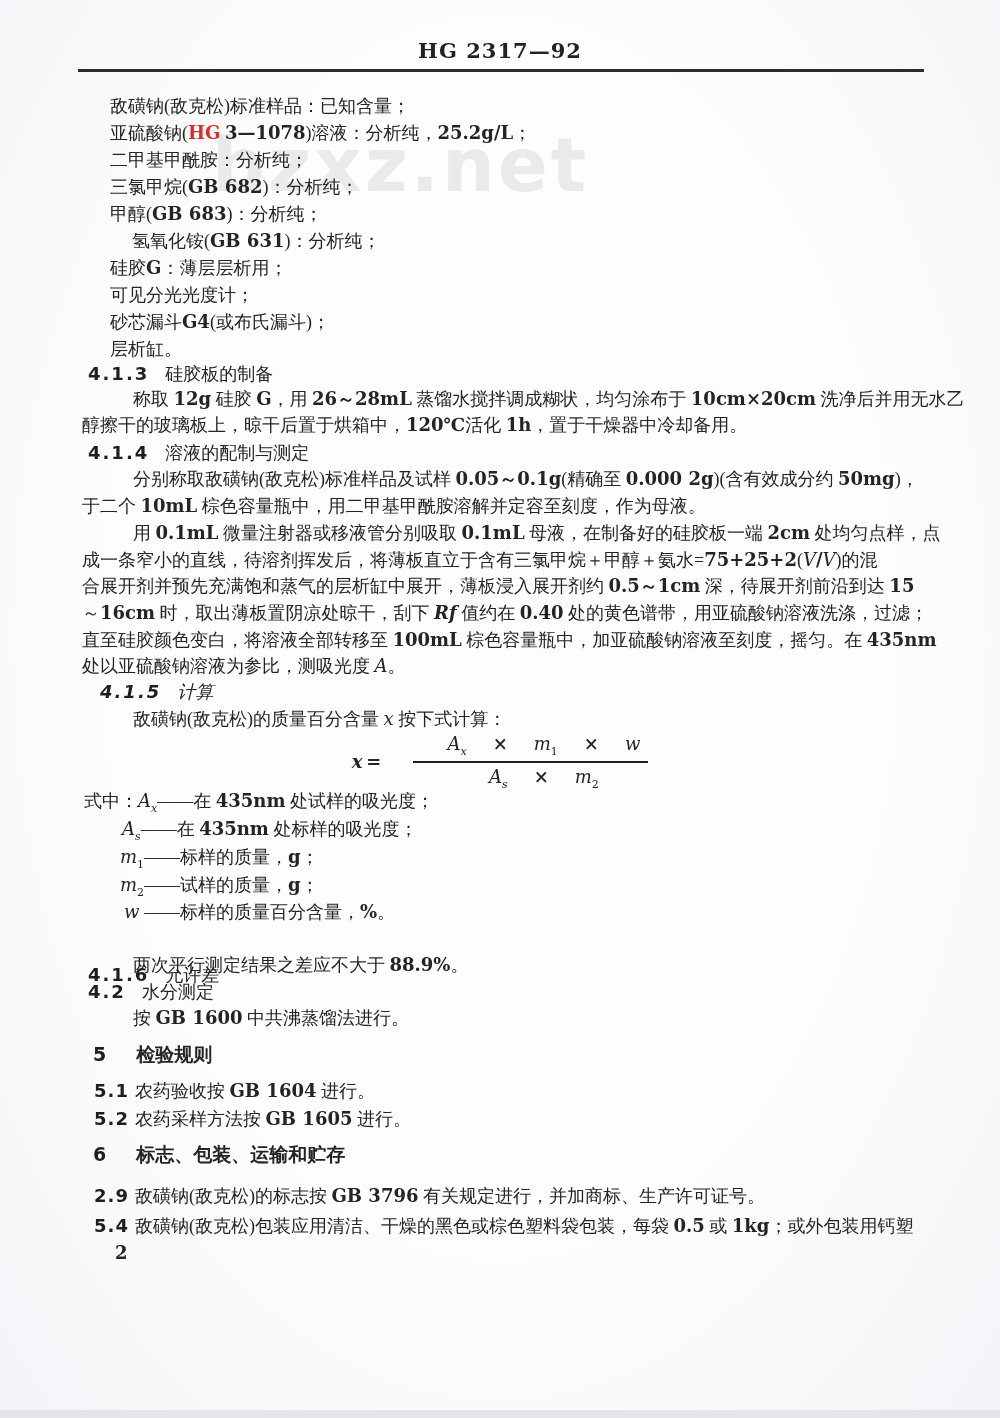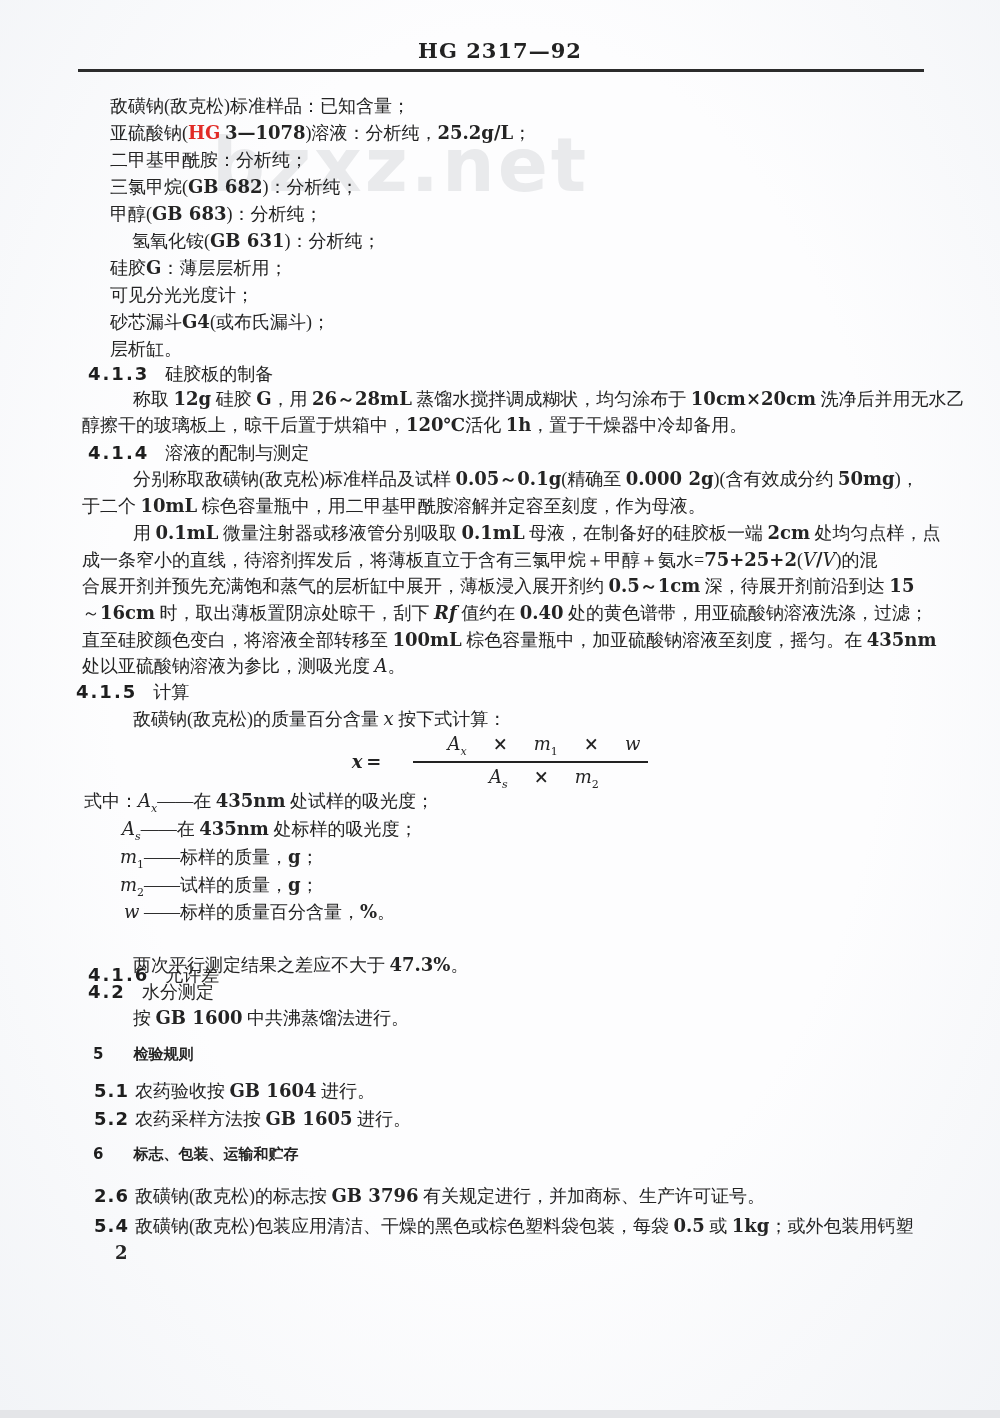--- a/index.html
+++ b/index.html
@@ -31,21 +31,21 @@
   }
   .lat{font-weight:bold;font-family:"DejaVu Serif",serif;}
   .red{font-weight:bold;font-family:"DejaVu Serif",serif;}
   .i{font-style:italic;font-family:"DejaVu Serif",serif;}
   .bi{font-style:italic;font-weight:bold;font-family:"DejaVu Serif",serif;}
   sub.sub{font-size:11px;font-family:"DejaVu Serif",serif;}
   sub.subi{font-size:11px;font-style:italic;font-family:"DejaVu Serif",serif;}
   .num{font-weight:bold;font-family:"DejaVu Sans",sans-serif;letter-spacing:2px;color:#1e1e1e;}
   .hz{font-weight:bold;}
   .h .num{margin-right:16px;}
-  .H{font-size:15px;}
+  .H{font-size:19px;}
   .H .num{margin-right:28px;}
   .item .num{display:inline-block;min-width:47px;letter-spacing:1px;text-align:center;}
   .formula-row{
     position:absolute;left:80px;top:733px;width:840px;text-align:center;
     font-size:18px;color:#242424;
   }
   .formula-inner{display:inline-flex;align-items:center;}
   .f-lhs{font-style:italic;font-family:"DejaVu Serif",serif;font-weight:bold;}
   .f-eq{font-family:"DejaVu Serif",serif;font-weight:bold;margin:0 6px 0 4px;}
   .frac{display:inline-flex;flex-direction:column;vertical-align:middle;}
@@ -88,36 +88,36 @@
       <div class="ln c" style="left: 82px; top: 414px;">醇擦干的玻璃板上，晾干后置于烘箱中，<span class="lat">120℃</span>活化 <span class="lat">1h</span>，置于干燥器中冷却备用。</div>
       <div class="ln h" style="left: 88px; top: 442px;"><span class="num">4.1.4</span>溶液的配制与测定</div>
       <div class="ln p" style="left: 133px; top: 468px;">分别称取敌磺钠(敌克松)标准样品及试样 <span class="lat">0.05～0.1g</span>(精确至 <span class="lat">0.000 2g</span>)(含有效成分约 <span class="lat">50mg</span>)，</div>
       <div class="ln c" style="left: 82px; top: 495px;">于二个 <span class="lat">10mL</span> 棕色容量瓶中，用二甲基甲酰胺溶解并定容至刻度，作为母液。</div>
       <div class="ln p" style="left: 133px; top: 522px;">用 <span class="lat">0.1mL</span> 微量注射器或移液管分别吸取 <span class="lat">0.1mL</span> 母液，在制备好的硅胶板一端 <span class="lat">2cm</span> 处均匀点样，点</div>
       <div class="ln c" style="left: 82px; top: 549px;">成一条窄小的直线，待溶剂挥发后，将薄板直立于含有三氯甲烷＋甲醇＋氨水=<span class="lat">75+25+2</span>(<span class="i">V</span><span class="lat">/</span><span class="i">V</span>)的混</div>
       <div class="ln c" style="left: 82px; top: 575px;">合展开剂并预先充满饱和蒸气的层析缸中展开，薄板浸入展开剂约 <span class="lat">0.5～1cm</span> 深，待展开剂前沿到达 <span class="lat">15</span></div>
       <div class="ln c" style="left: 82px; top: 602px;">～<span class="lat">16cm</span> 时，取出薄板置阴凉处晾干，刮下 <span class="bi">Rf</span> 值约在 <span class="lat">0.40</span> 处的黄色谱带，用亚硫酸钠溶液洗涤，过滤；</div>
       <div class="ln c" style="left: 82px; top: 629px;">直至硅胶颜色变白，将溶液全部转移至 <span class="lat">100mL</span> 棕色容量瓶中，加亚硫酸钠溶液至刻度，摇匀。在 <span class="lat">435nm</span></div>
       <div class="ln c" style="left: 82px; top: 655px;">处以亚硫酸钠溶液为参比，测吸光度 <span class="i">A</span>。</div>
-      <div class="ln h" style="left: 76px; top: 681px;"><span class="num">4.1.5</span>计算</div>
+      <div class="ln h" style="left: 100px; top: 681px; font-style: italic;"><span class="num">4.1.5</span>计算</div>
       <div class="ln p" style="left: 133px; top: 708px;">敌磺钠(敌克松)的质量百分含量 <span class="i">x</span> 按下式计算：</div>
       <div class="ln d" style="left: 84px; top: 790px; text-align: center;">式中：<span class="i">A</span><sub class="subi">x</sub>——在 <span class="lat">435nm</span> 处试样的吸光度；</div>
       <div class="ln d" style="left: 122px; top: 818px;"><span class="i">A</span><sub class="subi">s</sub>——在 <span class="lat">435nm</span> 处标样的吸光度；</div>
       <div class="ln d" style="left: 120px; top: 846px;"><span class="i">m</span><sub class="sub">1</sub>——标样的质量，<span class="lat">g</span>；</div>
       <div class="ln d" style="left: 120px; top: 874px;"><span class="i">m</span><sub class="sub">2</sub>——试样的质量，<span class="lat">g</span>；</div>
       <div class="ln d" style="left: 124px; top: 901px;"><span class="i">w</span> ——标样的质量百分含量，<span class="lat">%</span>。</div>
       <div class="ln h" style="left: 88px; top: 964px;"><span class="num">4.1.6</span>允许差</div>
-      <div class="ln p" style="left: 133px; top: 954px;">两次平行测定结果之差应不大于 <span class="lat">47.3%</span>。</div>
+      <div class="ln p" style="left: 133px; top: 954px;">两次平行测定结果之差应不大于 <span class="lat">88.9%</span>。</div>
       <div class="ln h" style="left: 88px; top: 981px;"><span class="num">4.2</span>水分测定</div>
       <div class="ln p" style="left: 133px; top: 1007px;">按 <span class="lat">GB 1600</span> 中共沸蒸馏法进行。</div>
       <div class="ln H" style="left: 93px; top: 1043px;"><span class="num">5</span><span class="hz">检验规则</span></div>
       <div class="ln item" style="left: 88px; top: 1080px;"><span class="num">5.1</span>农药验收按 <span class="lat">GB 1604</span> 进行。</div>
       <div class="ln item" style="left: 88px; top: 1108px;"><span class="num">5.2</span>农药采样方法按 <span class="lat">GB 1605</span> 进行。</div>
       <div class="ln H" style="left: 93px; top: 1143px;"><span class="num">6</span><span class="hz">标志、包装、运输和贮存</span></div>
-      <div class="ln item" style="left: 88px; top: 1185px;"><span class="num">2.6</span>敌磺钠(敌克松)的标志按 <span class="lat">GB 3796</span> 有关规定进行，并加商标、生产许可证号。</div>
+      <div class="ln item" style="left: 88px; top: 1185px;"><span class="num">2.9</span>敌磺钠(敌克松)的标志按 <span class="lat">GB 3796</span> 有关规定进行，并加商标、生产许可证号。</div>
       <div class="ln item" style="left: 88px; top: 1215px;"><span class="num">5.4</span>敌磺钠(敌克松)包装应用清洁、干燥的黑色或棕色塑料袋包装，每袋 <span class="lat">0.5</span> 或 <span class="lat">1kg</span>；或外包装用钙塑</div>
     </div>
 
   <div class="formula-row">
     <span class="formula-inner">
       <span class="f-lhs">x</span>
       <span class="f-eq">=</span>
       <span class="frac">
         <span class="fnum"><span class="i">A</span><sub class="subi">x</sub><span class="times">×</span><span class="i">m</span><sub class="sub">1</sub><span class="times">×</span><span class="i">w</span></span>
         <span class="fden"><span class="i">A</span><sub class="subi">s</sub><span class="times">×</span><span class="i">m</span><sub class="sub">2</sub></span>

